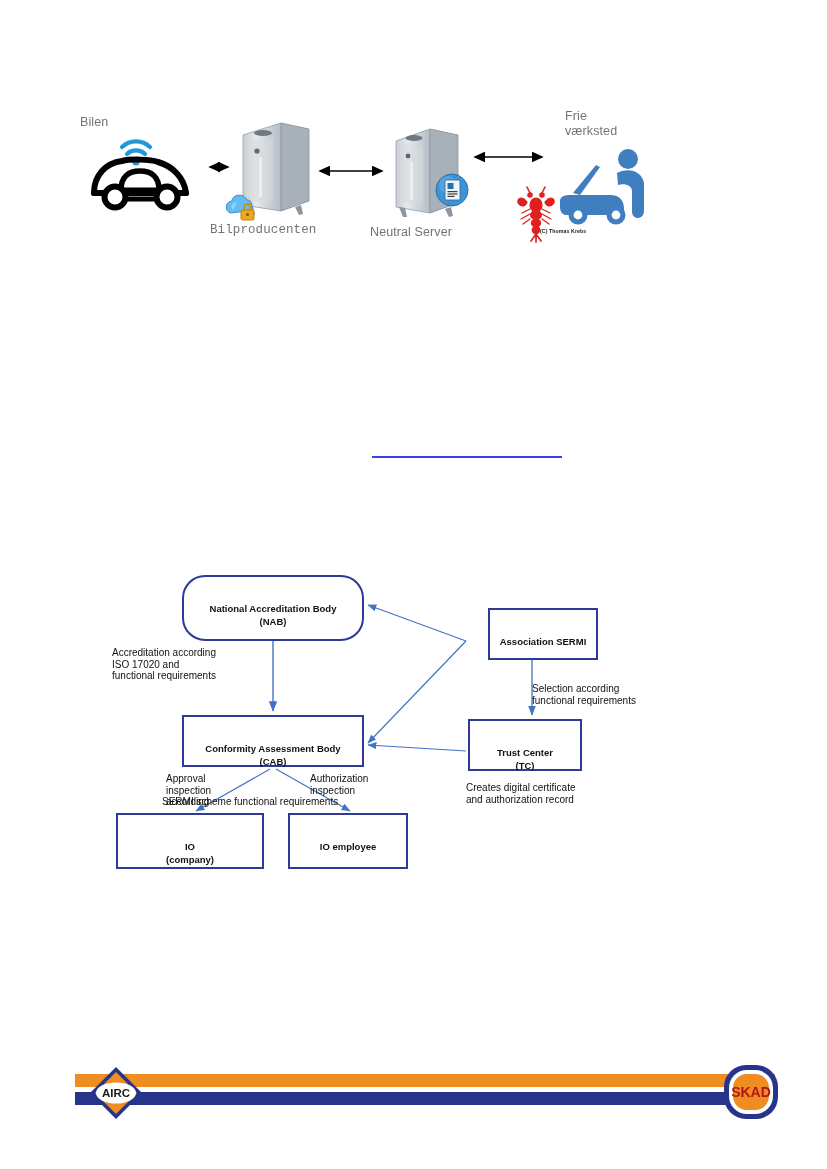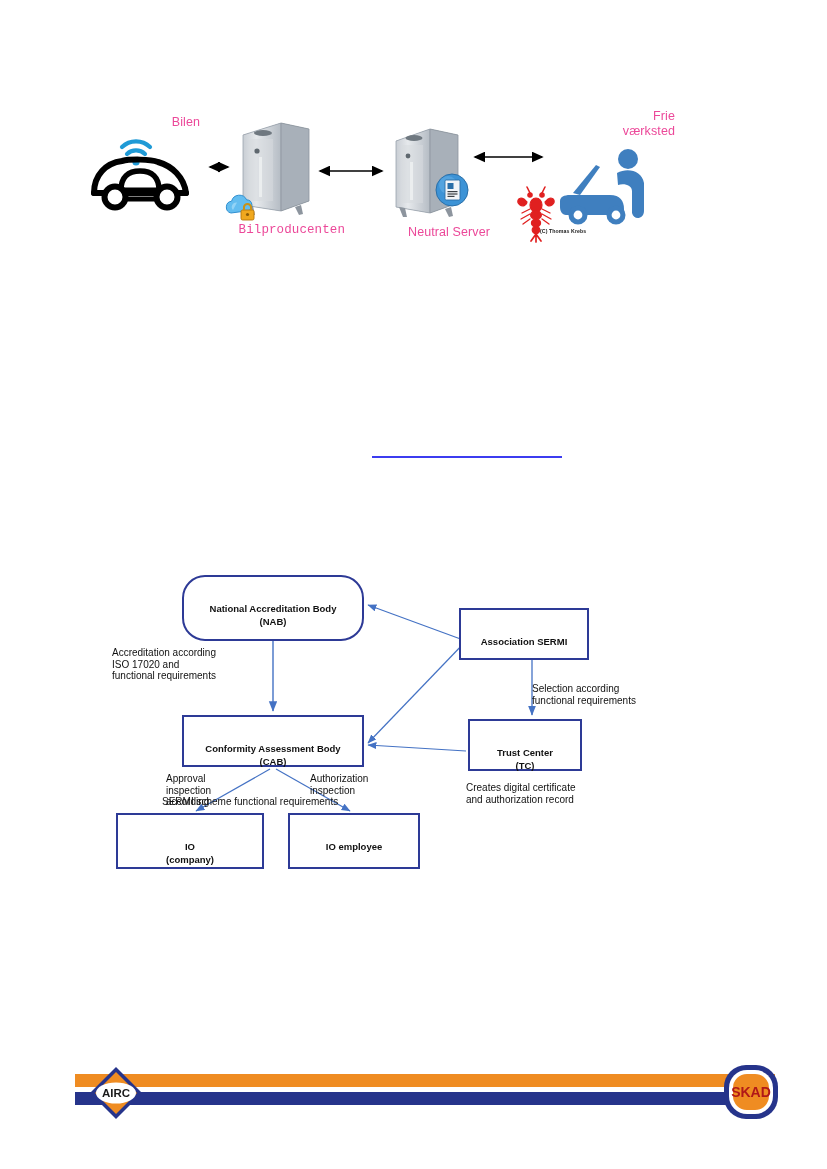--- a/index.html
+++ b/index.html
@@ -24,23 +24,23 @@
   
   #top-diagram {
     position: absolute;
     left: 70px;
     top: 95px;
     width: 620px;
     height: 175px;
   }
   .node-label {
     position: absolute;
-    color: #ec4899;
+    color: #737373;
     font-size: 12.5px;
-    text-align: right;
+    text-align: left;
     line-height: 15px;
     white-space: pre-line;
     letter-spacing: .1px;
   }
 
   
   #car-icon { position: absolute; left: 18px; top: 38px; width: 108px; height: 78px; }
   #bilen-label { left: 10px; top: 20px; width: 120px; }
 
   
@@ -102,24 +102,24 @@
   }
   .flow-note {
     position: absolute;
     font-size: 10px;
     color: #111111;
     line-height: 11.5px;
     white-space: pre-line;
   }
   #box-nab   { left: 82px;  top: 20px;  width: 182px; height: 66px; border-radius: 23px; }
   #box-cab   { left: 82px;  top: 160px; width: 182px; height: 52px; }
-  #box-sermi { left: 359px; top: 53px;  width: 130px; height: 52px; }
+  #box-sermi { left: 388px; top: 53px;  width: 110px; height: 52px; }
   #box-tc    { left: 368px; top: 164px; width: 114px; height: 52px; }
   #box-io    { left: 16px;  top: 258px; width: 148px; height: 56px; }
-  #box-ioemp { left: 188px; top: 258px; width: 132px; height: 56px; }
+  #box-ioemp { left: 188px; top: 258px; width: 120px; height: 56px; }
 
   #note-accreditation { left: 12px;  top: 92px;  width: 150px; }
   #note-selection     { left: 432px; top: 114px; width: 160px; margin-top: 14px; }
   #note-tc            { left: 366px; top: 227px; width: 180px; }
   #note-approval      { left: 66px;  top: 218px; width: 70px; }
   #note-authorization { left: 210px; top: 218px; width: 82px; }
   #note-sermi-scheme  { left: 62px;  top: 241px; width: 300px; white-space: nowrap; }
 
   
   #footer {

